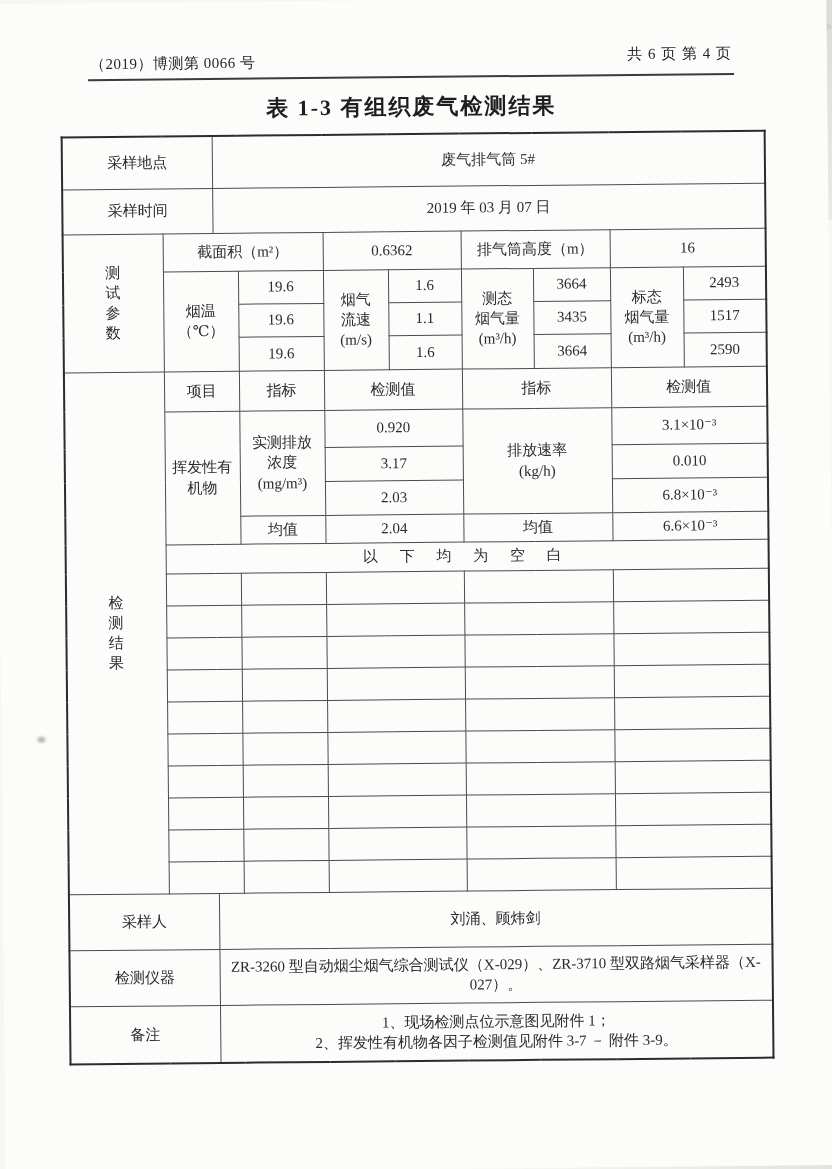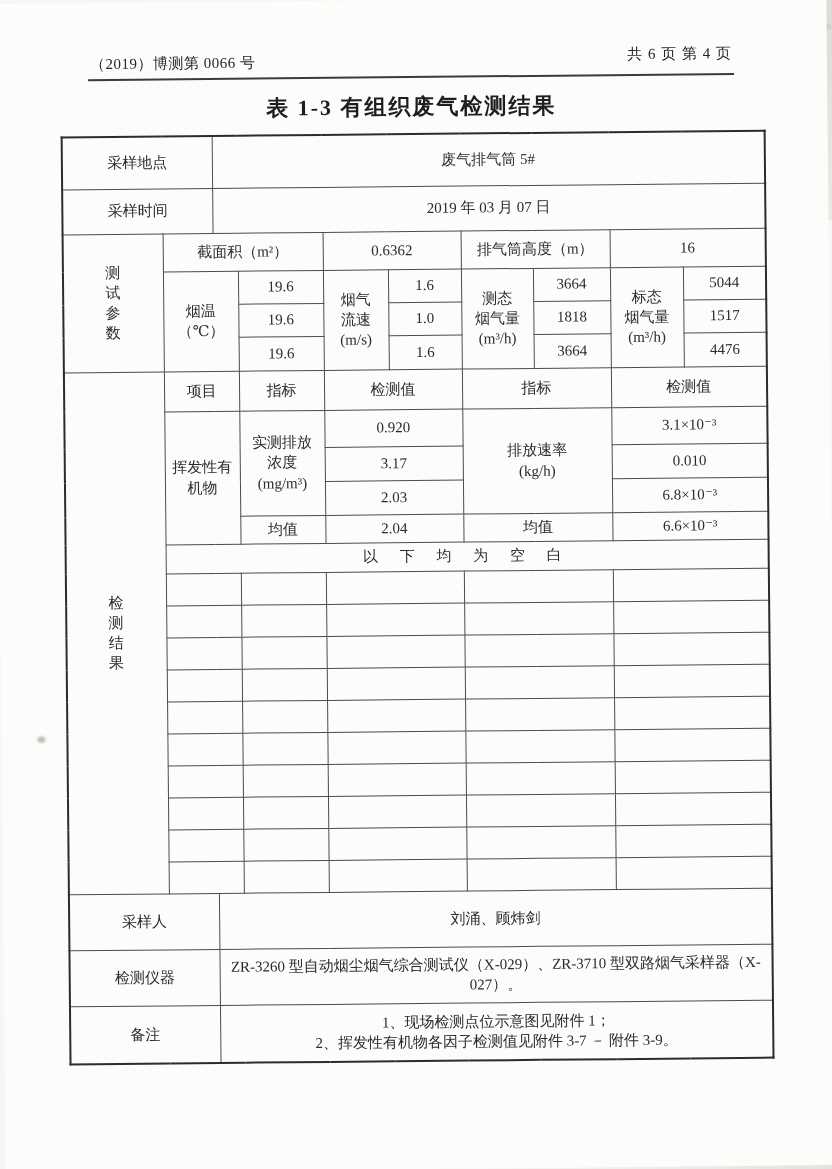--- a/index.html
+++ b/index.html
@@ -114,33 +114,33 @@
 流速
 (m/s)</td>
       <td>1.6</td>
       <td rowspan="3">测态
 烟气量
 (m³/h)</td>
       <td>3664</td>
       <td rowspan="3">标态
 烟气量
 (m³/h)</td>
-      <td>5044</td>
+      <td>2493</td>
     </tr>
     <tr style="height:33px">
       <td>19.6</td>
-      <td>1.0</td>
-      <td>1818</td>
+      <td>1.1</td>
+      <td>3435</td>
       <td>1517</td>
     </tr>
     <tr style="height:34px">
       <td>19.6</td>
       <td>1.6</td>
       <td>3664</td>
-      <td>4476</td>
+      <td>2590</td>
     </tr>
 
     <tr style="height:40px">
       <td rowspan="16" class="vlabel2">检
 测
 结
 果</td>
       <td colspan="2">项目</td>
       <td>指标</td>
       <td colspan="2">检测值</td>

